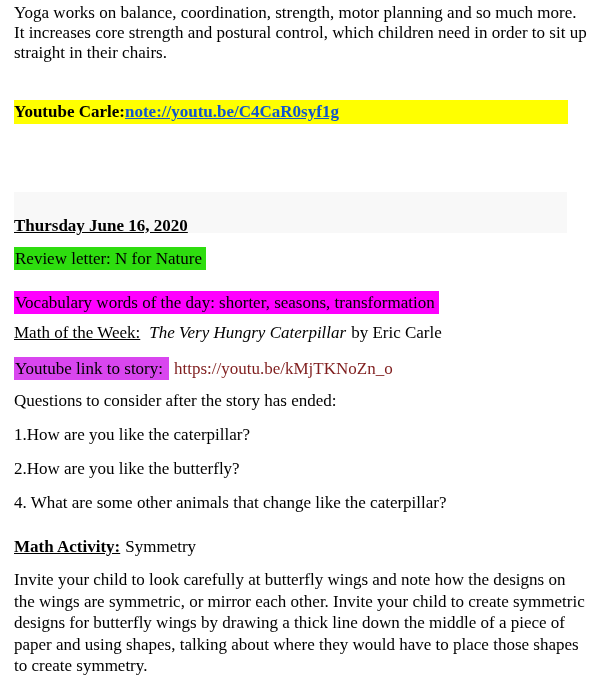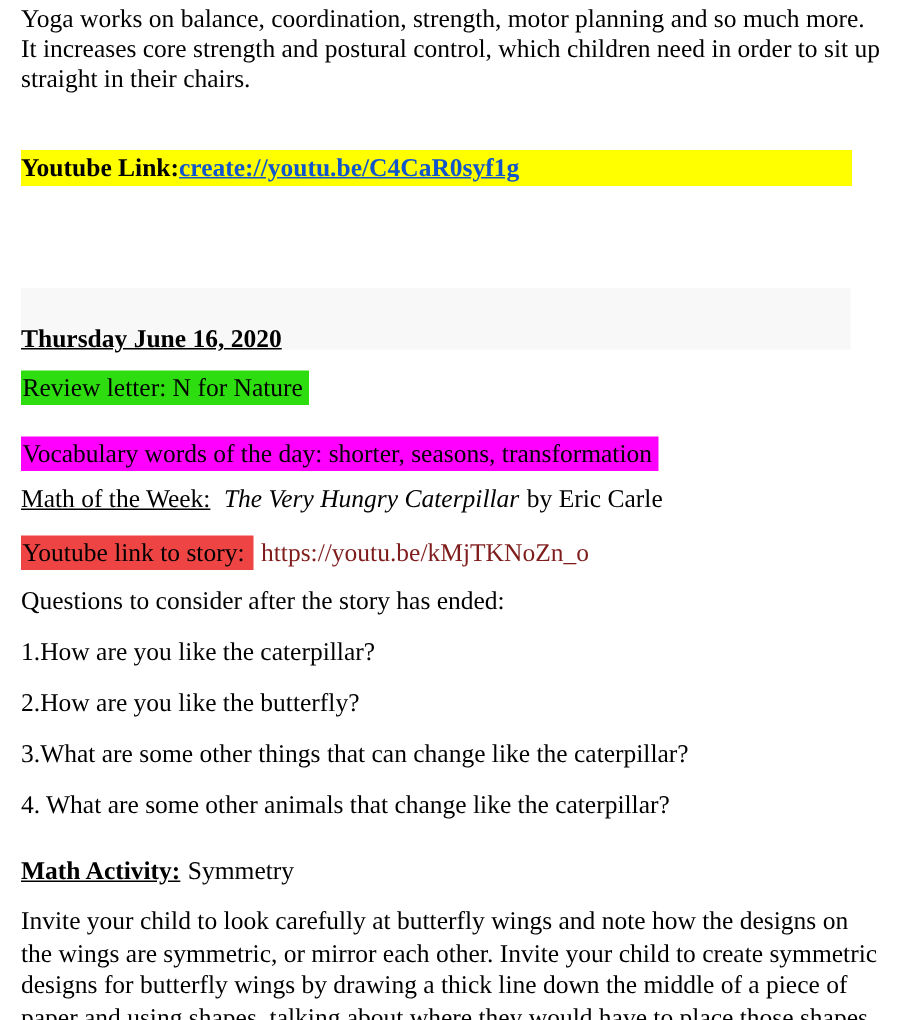--- a/index.html
+++ b/index.html
@@ -41,21 +41,21 @@
   .heading {
     margin-top: 92px;
     font-weight: bold; text-decoration: underline;
     line-height: 20px;
   }
 
   .line { line-height: 20px; white-space: nowrap; }
   .hl { padding: 2px 4px 2px 1px; }
   .magenta { background: #ff00ff; }
   .green { background: #2edd0f; }
-  .yellow { background: #ef4444; padding-right: 6px; text-align: center; }
+  .yellow { background: #d946ef; padding-right: 6px; text-align: center; }
 
   .m-vocab { margin-top: 24px; }
   .m-review { margin-top: 13px; }
   .m-book { margin-top: 10px; }
   .m-story { margin-top: 16px; }
   .m-questions { margin-top: 12px; }
   .m-q { margin-top: 14px; }
   .m-math { margin-top: 24px; }
 
   .u { text-decoration: underline; }
@@ -73,21 +73,21 @@
 </head>
 <body>
 
 <div class="page">
   <div class="band"></div>
   <div class="content">
 
     <p class="para intro">Yoga works on balance, coordination, strength, motor planning and so much more. It increases core strength and postural control, which children need in order to sit up straight in their chairs.</p>
 
     <div class="yellow-full">
-      <span class="b">Youtube Link:</span><a class="link1" href="#">create://youtu.be/C4CaR0syf1g</a>
+      <span class="b">Youtube Carle:</span><a class="link1" href="#">note://youtu.be/C4CaR0syf1g</a>
     </div>
 
     <div class="heading">Thursday June 16, 2020</div>
 
     <div class="line m-review">
       <span class="hl green">Review letter: N for Nature</span>
     </div>
 
     <div class="line m-vocab">
       <span class="hl magenta">Vocabulary words of the day: shorter, seasons, transformation</span>
@@ -100,21 +100,20 @@
     <div class="line m-story">
       <span class="hl yellow">Youtube link to story:</span><a class="link2" href="#">https://youtu.be/kMjTKNoZn_o</a>
     </div>
 
     <p class="para m-questions">Questions to consider after the story has ended:</p>
 
     <p class="para m-q">1.How are you like the caterpillar?</p>
 
     <p class="para m-q">2.How are you like the butterfly?</p>
 
-    <p class="para m-q">3.What are some other things that can change like the caterpillar?</p>
 
     <p class="para m-q">4. What are some other animals that change like the caterpillar?</p>
 
     <div class="line m-math">
       <span class="bu">Math Activity:</span><span class="math-value">Symmetry</span>
     </div>
 
     <p class="para final">Invite your child to look carefully at butterfly wings and note how the designs on the wings are symmetric, or mirror each other. Invite your child to create symmetric designs for butterfly wings by drawing a thick line down the middle of a piece of paper and using shapes, talking about where they would have to place those shapes to create symmetry.</p>
 
   </div>

